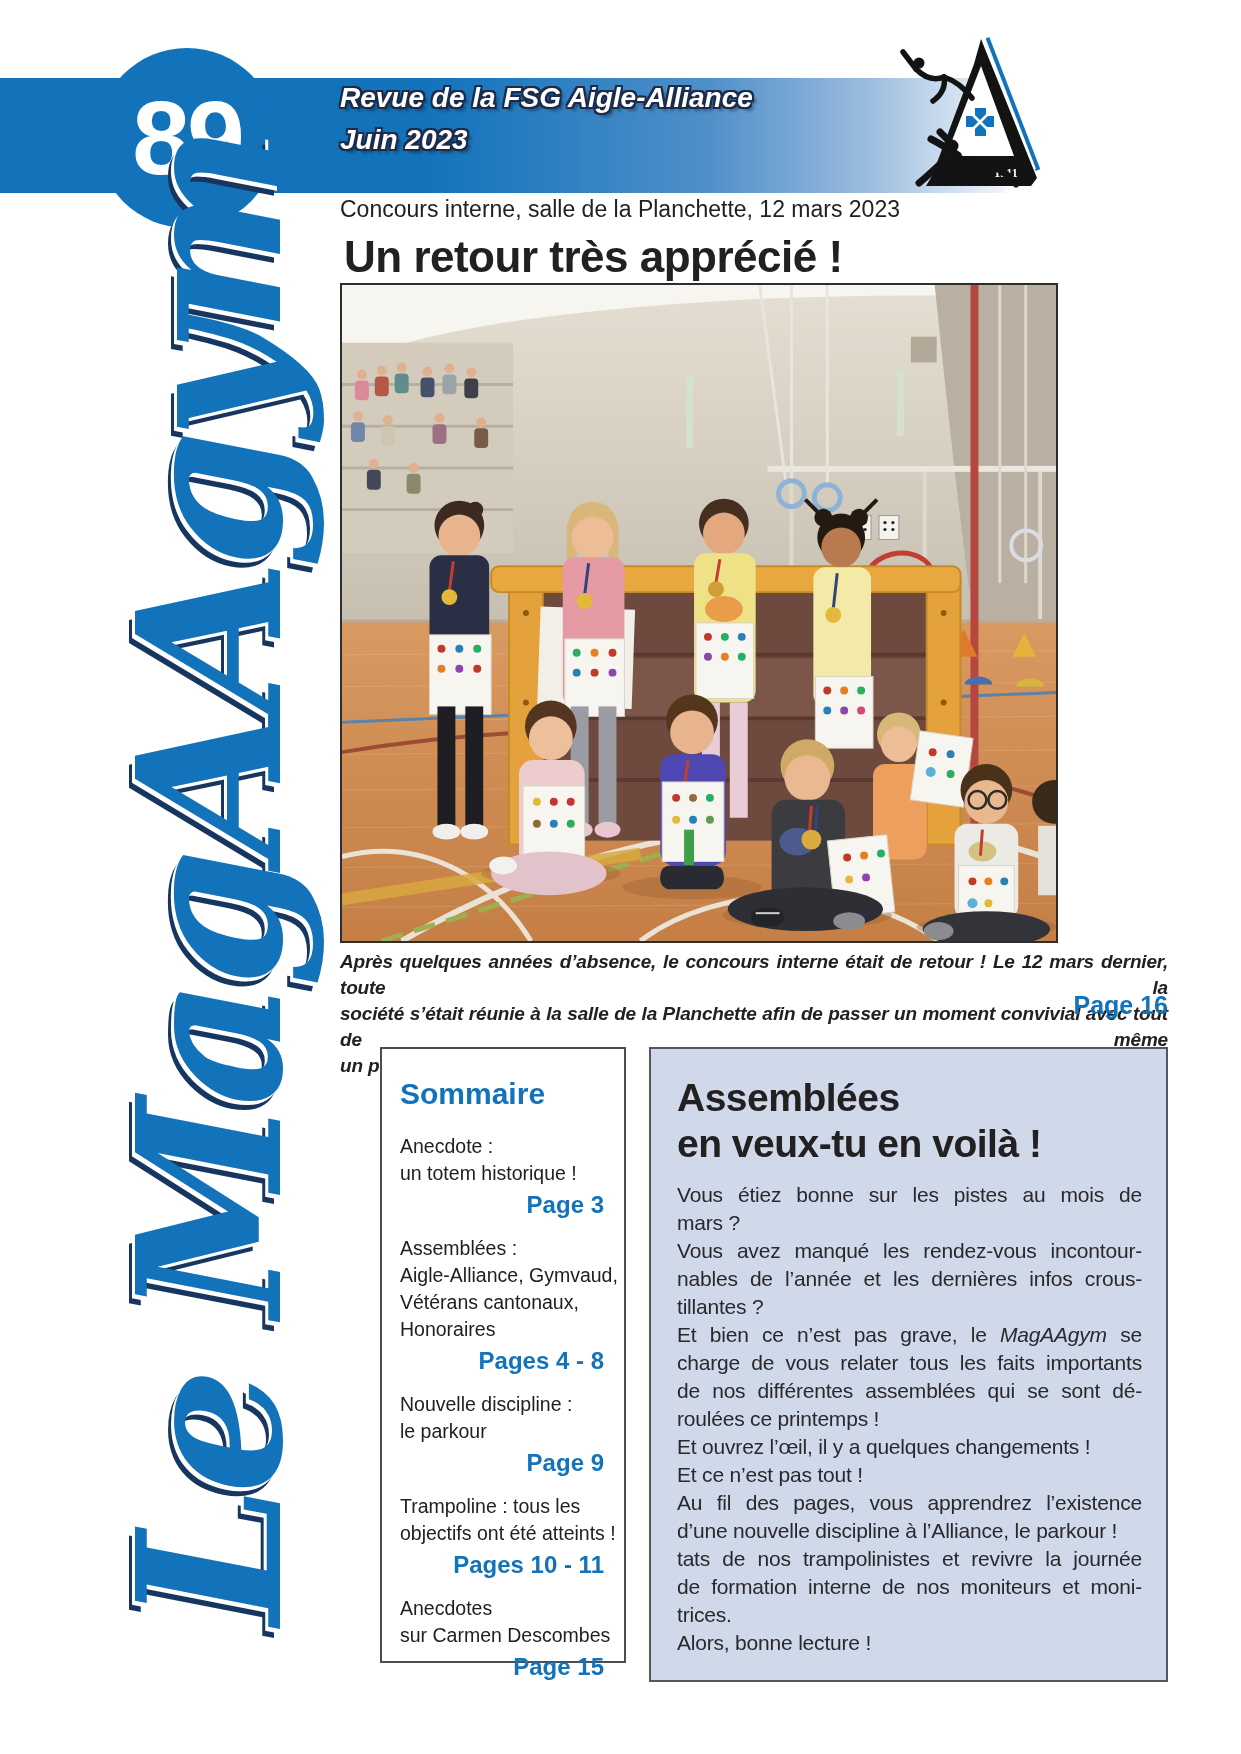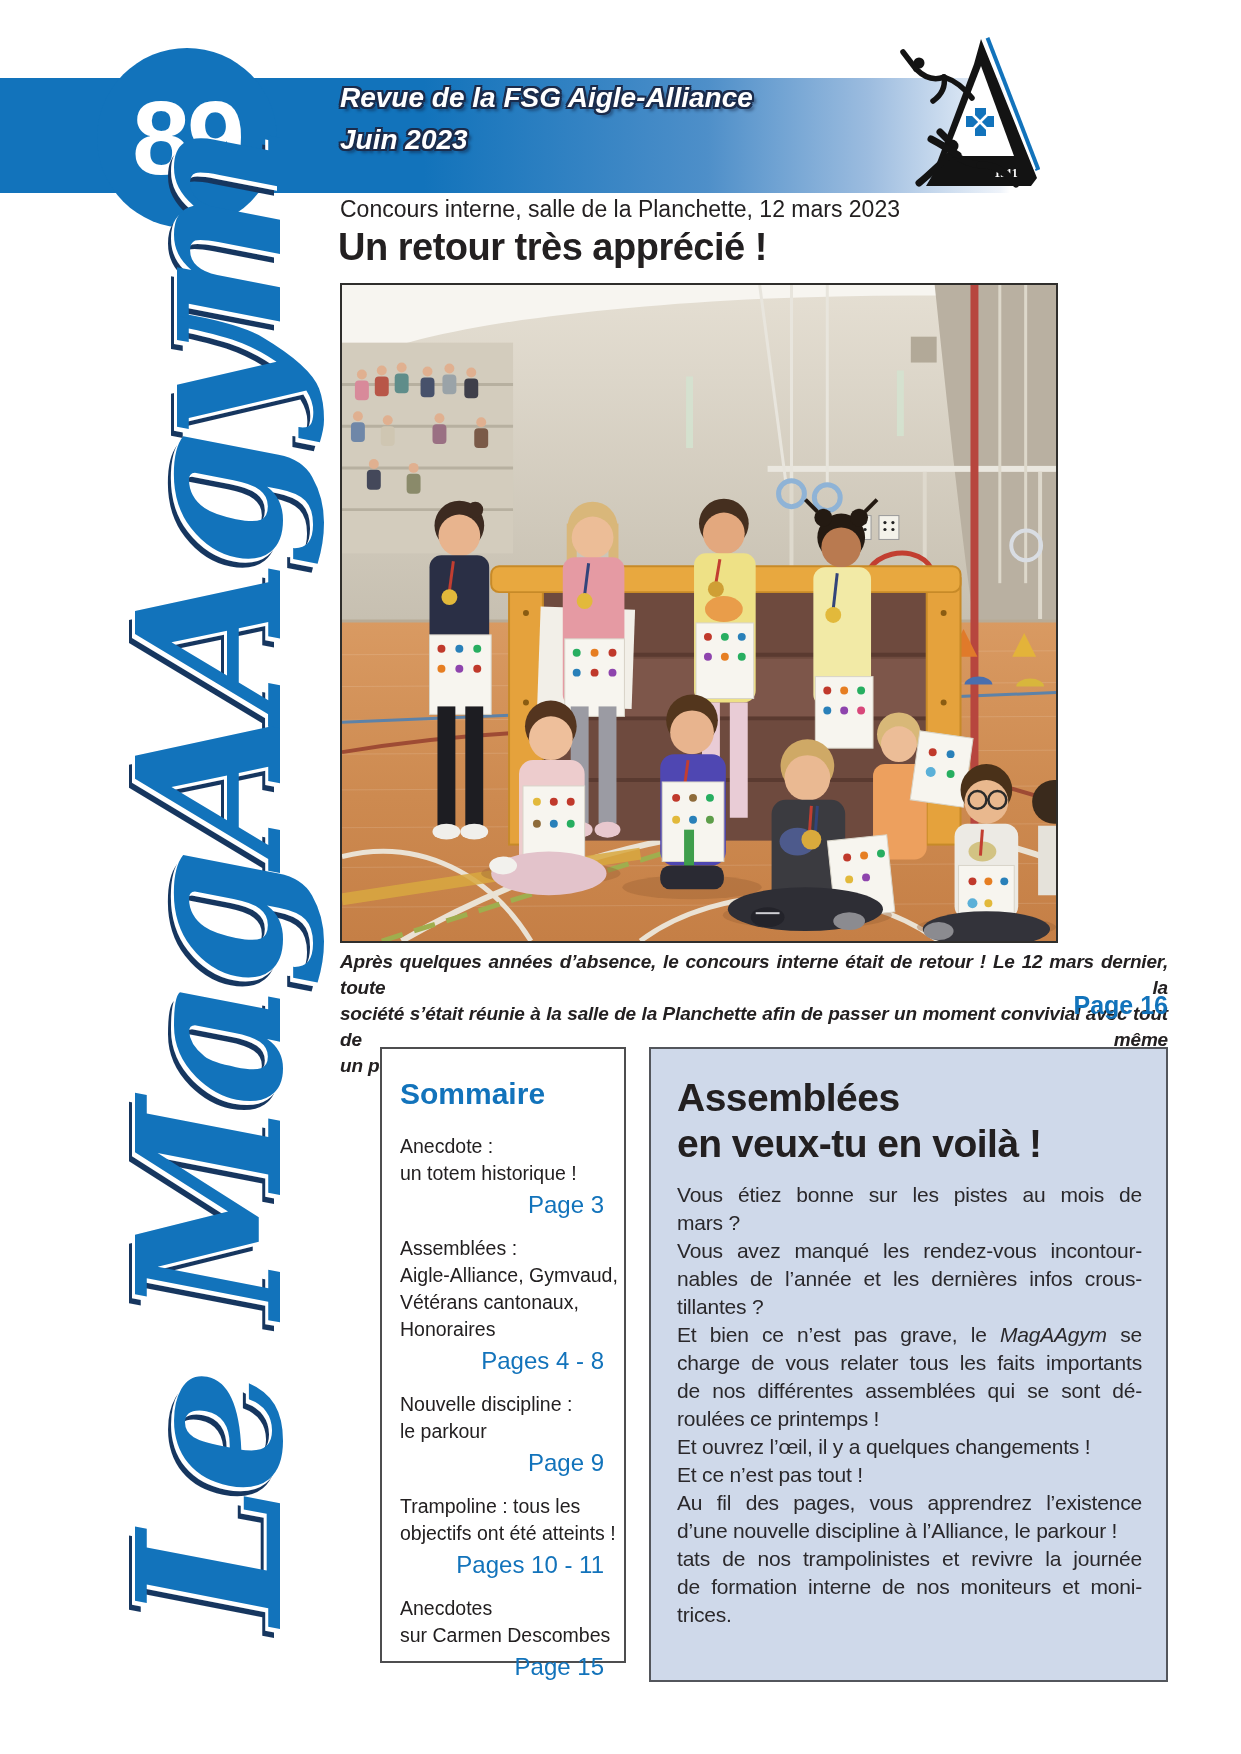--- a/index.html
+++ b/index.html
@@ -20,37 +20,37 @@
 
   
   .script-wrap{position:absolute;left:84px;top:1528px;width:1300px;height:252px;
     transform:rotate(-90deg);transform-origin:0 0;display:flex;align-items:center;justify-content:center;}
   .script-wrap span{font-family:"DejaVu Serif",serif;font-style:italic;font-weight:bold;
     font-size:198px;letter-spacing:-0.045em;color:#1273bb;white-space:nowrap;
     text-shadow:-4px -3px 0 #ffffff,-9px -6px 0 #16365f;}
 
   
   .kicker{position:absolute;left:340px;top:196px;font-size:23px;color:#232021;}
-  .headline{position:absolute;left:338px;top:226px;font-size:38px;font-weight:bold;letter-spacing:-0.5px;margin:0;}
+  .headline{position:absolute;left:338px;top:226px;font-size:44px;font-weight:bold;letter-spacing:-0.5px;margin:6px;}
 
   
   .photo{position:absolute;left:340px;top:283px;width:718px;height:660px;border:2px solid #2f2e2c;box-sizing:border-box;}
 
   
   .caption-wrap{position:absolute;left:340px;top:949px;width:828px;}
   .cap-line{font-size:19px;font-weight:bold;font-style:italic;line-height:26px;letter-spacing:-0.2px;}
   .jl{text-align:justify;text-align-last:justify;}
   .pageref{position:absolute;right:0;top:42px;font-size:25px;font-weight:bold;color:#1273bb;}
 
   
   .sommaire{position:absolute;left:380px;top:1047px;width:246px;height:616px;border:2px solid #4d4d4f;
     box-sizing:border-box;background:#fff;padding:28px 0 0 18px;}
   .sommaire h2{margin:0 0 22px 0;font-size:30px;font-weight:bold;color:#1273bb;}
   .som-item{margin-bottom:17px;font-size:19.5px;line-height:27px;color:#232021;}
-  .som-page{font-size:24px;font-weight:normal;color:#1273bb;text-align:right;padding-right:20px;margin-top:4px;line-height:27px;}
+  .som-page{font-size:24px;font-weight:bold;color:#1273bb;text-align:right;padding-right:20px;margin-top:4px;line-height:27px;}
 
   
   .feature{position:absolute;left:649px;top:1047px;width:519px;height:635px;box-sizing:border-box;
     background:#cfd9ea;border:2px solid #53565c;padding:26px 24px 0 26px;}
   .feature h2{margin:0 0 14px 0;font-size:39px;line-height:46px;font-weight:bold;color:#232021;letter-spacing:-0.5px;}
   .feature .bl{font-size:21px;line-height:28px;letter-spacing:-0.2px;color:#2a282b;}
 </style>
 </head>
 <body>
 
@@ -465,16 +465,17 @@
         <div class="bl jl">charge de vous relater tous les faits importants</div>
         <div class="bl jl">de nos différentes assemblées qui se sont dé-</div>
         <div class="bl">roulées ce printemps !</div>
         <div class="bl">Et ouvrez l’œil, il y a quelques changements !</div>
         <div class="bl">Et ce n’est pas tout !</div>
         <div class="bl jl">Au fil des pages, vous apprendrez l’existence</div>
         <div class="bl">d’une nouvelle discipline à l’Alliance, le parkour !</div>
         <div class="bl jl">tats de nos trampolinistes et revivre la journée</div>
         <div class="bl jl">de formation interne de nos moniteurs et moni-</div>
         <div class="bl">trices.</div>
+        <div class="bl">Alors, bonne lecture !</div>
       </div>
   </section>
 
 </div>
 
 </body></html>

